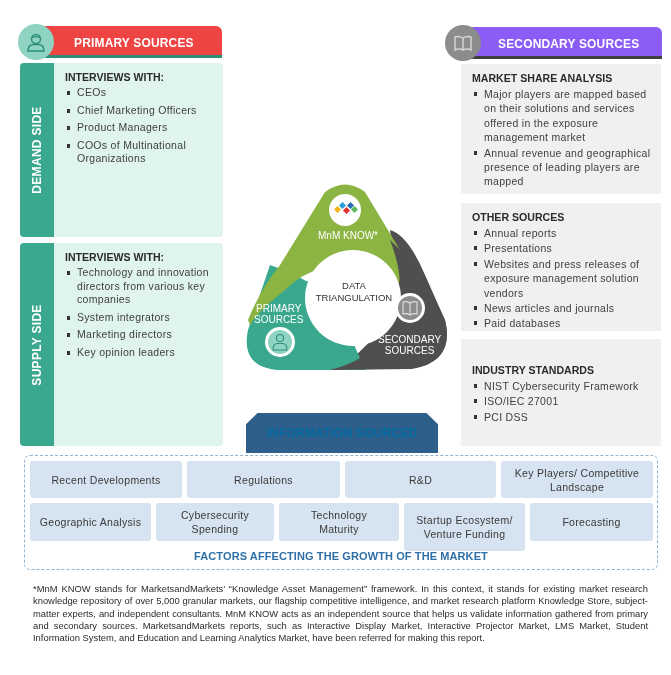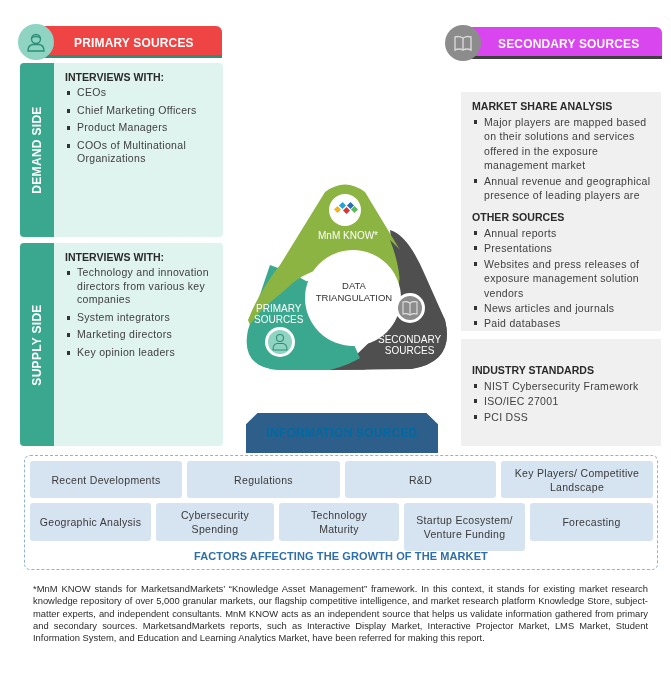--- a/index.html
+++ b/index.html
@@ -2,21 +2,21 @@
 <html><head>
 <meta charset="utf-8">
 <style>
   * { box-sizing: border-box; margin: 0; padding: 0; }
   html, body { width: 671px; height: 675px; background: #ffffff; overflow: hidden; }
   body { position: relative; font-family: "Liberation Sans", sans-serif; color: #333; }
 
   
   .hdr { position: absolute; height: 32px; border-radius: 4px 6px 0 0; }
   .hdr-primary { left: 40px; top: 26px; width: 182px; background: #ef4444; border-bottom: 3px solid #2d8f78; }
-  .hdr-secondary { left: 463px; top: 27px; width: 199px; background: #d946ef; border-bottom: 3px solid #3f3f3f; }
+  .hdr-secondary { left: 463px; top: 27px; width: 199px; background: #8b5cf6; border-bottom: 3px solid #3f3f3f; }
   .hdr-circle { position: absolute; width: 36px; height: 36px; border-radius: 50%; top: 24px; display: flex; align-items: center; justify-content: center; }
   .hdr-circle.primary { left: 18px; background: #8fd3c2; }
   .hdr-circle.secondary { left: 445px; top: 25px; background: #8c8c8c; }
   .hdr-title { position: absolute; color: #fff; font-weight: bold; font-size: 13px; letter-spacing: 0.2px; white-space: nowrap; transform: scaleX(0.92); transform-origin: left center; }
   .hdr-primary .hdr-title { left: 34px; top: 9px; }
   .hdr-secondary .hdr-title { left: 35px; top: 9px; }
 
   
   .side-box { position: absolute; left: 20px; width: 203px; background: #dff3ef; border-radius: 4px; overflow: hidden; }
   .demand { top: 63px; height: 174px; }
@@ -24,21 +24,21 @@
   .side-tab { position: absolute; left: 0; top: 0; bottom: 0; width: 34px; background: #3aa88e; display: flex; align-items: center; justify-content: center; }
   .side-tab span { display: block; transform: rotate(-90deg); color: #fff; font-weight: bold; font-size: 12px; white-space: nowrap; letter-spacing: 0.3px; }
   .side-content { position: absolute; left: 45px; top: 8px; right: 4px; }
   .box-heading { font-weight: bold; font-size: 11.5px; color: #2b2b2b; margin-bottom: 3px; transform: scaleX(0.92); transform-origin: left; white-space: nowrap; }
   ul.bullets { list-style: none; }
   ul.bullets li { position: relative; padding-left: 12px; font-size: 10.5px; line-height: 13.6px; color: #404040; margin-bottom: 4px; letter-spacing: 0.3px; }
   ul.bullets li::before { content: ""; position: absolute; left: 2px; top: 5px; width: 3px; height: 4px; background: #333; }
 
   
   .sec-box { position: absolute; left: 461px; width: 200px; background: #f0f0f0; }
-  .sec-market { top: 64px; height: 130px; margin-top: 28px; }
+  .sec-market { top: 64px; height: 130px; }
   .sec-other { top: 203px; height: 128px; }
   .sec-industry { top: 339px; height: 107px; }
   .sec-content { position: absolute; left: 11px; top: 8px; right: 4px; }
   .sec-industry .sec-content { top: 25px; }
   .sec-box ul.bullets li { margin-bottom: 1px; line-height: 14.4px; }
 
   
   .tri { position: absolute; left: 240px; top: 180px; width: 210px; height: 195px; }
   .tri-label { position: absolute; color: #fff; font-size: 10px; text-align: center; line-height: 11px; white-space: nowrap; }
   .tri-center { position: absolute; color: #333; font-size: 9.5px; text-align: center; line-height: 12px; }

